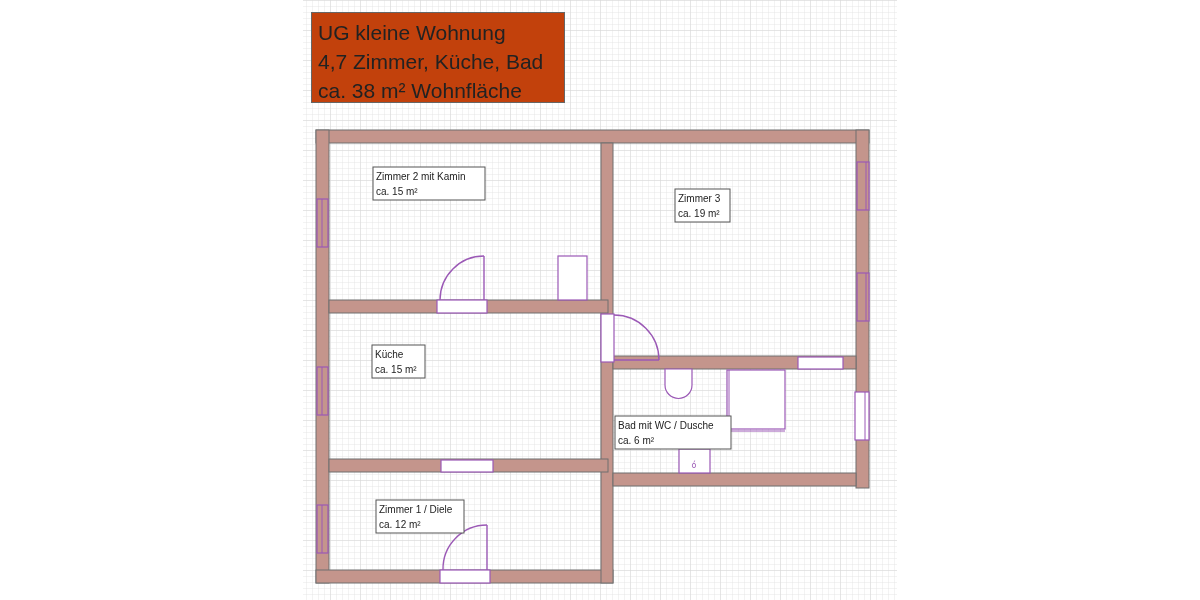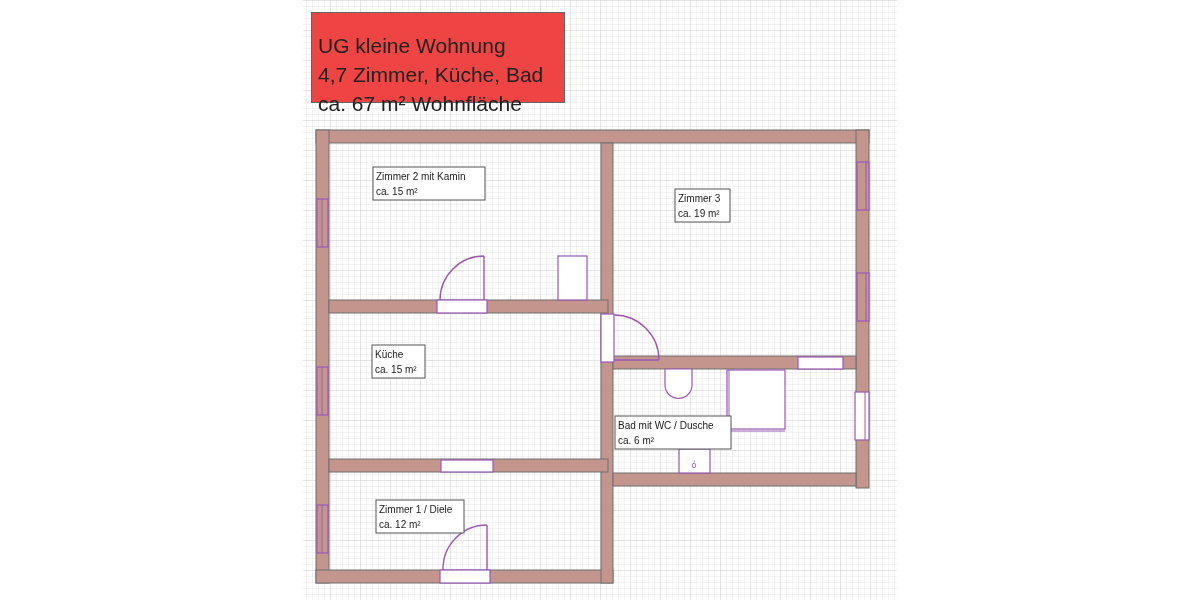--- a/index.html
+++ b/index.html
@@ -6,21 +6,21 @@
     body { width:1200px; height:600px; position:relative; overflow:hidden; font-family:"DejaVu Sans", sans-serif; }
     #plan { position:absolute; left:0; top:0; width:1200px; height:600px; }
     .wall { fill:#c4958c; stroke:#6f6f6f; stroke-width:1; }
     .door-frame { fill:#ffffff; stroke:#9b59b6; stroke-width:1.2; }
     .win { fill:#c4958c; stroke:#9b59b6; stroke-width:1.2; }
     .win-open { fill:#ffffff; stroke:#9b59b6; stroke-width:1.2; }
     .arc { fill:none; stroke:#9b59b6; stroke-width:1.4; }
     .fixture { fill:#ffffff; stroke:#9b59b6; stroke-width:1.2; }
     .label-box { fill:#ffffff; stroke:#555; stroke-width:1; }
     .label-text { font-family:"Liberation Sans", sans-serif; font-size:10px; fill:#222; }
-    .title-box { position:absolute; left:311px; top:12px; width:254px; height:91px; background:#ef4444; border:1px solid #666; box-sizing:border-box; padding:18px 6px; }
+    .title-box { position:absolute; left:311px; top:12px; width:254px; height:91px; background:#c2410c; border:1px solid #666; box-sizing:border-box; padding:5px 6px; }
     .title-line { font-family:"Liberation Sans", sans-serif; font-size:21px; line-height:29px; color:#222; white-space:nowrap; }
   </style>
 </head>
 <body>
 
 <svg id="plan" viewBox="0 0 1200 600" xmlns="http://www.w3.org/2000/svg">
   <defs>
     <pattern id="grid" width="6" height="6" patternUnits="userSpaceOnUse">
       <path d="M6 0 L0 0 0 6" fill="none" stroke="#e2e2e2" stroke-width="0.8"></path>
     </pattern>
@@ -120,14 +120,14 @@
   <g>
     <rect class="label-box" x="376" y="500" width="88" height="33"></rect>
     <text class="label-text" x="379" y="513">Zimmer 1 / Diele</text>
     <text class="label-text" x="379" y="528">ca. 12 m²</text>
   </g>
 </svg>
 
 <div class="title-box">
   <div class="title-line">UG kleine Wohnung</div>
   <div class="title-line">4,7 Zimmer, Küche, Bad</div>
-  <div class="title-line">ca. 67 m² Wohnfläche</div>
+  <div class="title-line">ca. 38 m² Wohnfläche</div>
 </div>
 
 </body></html>

